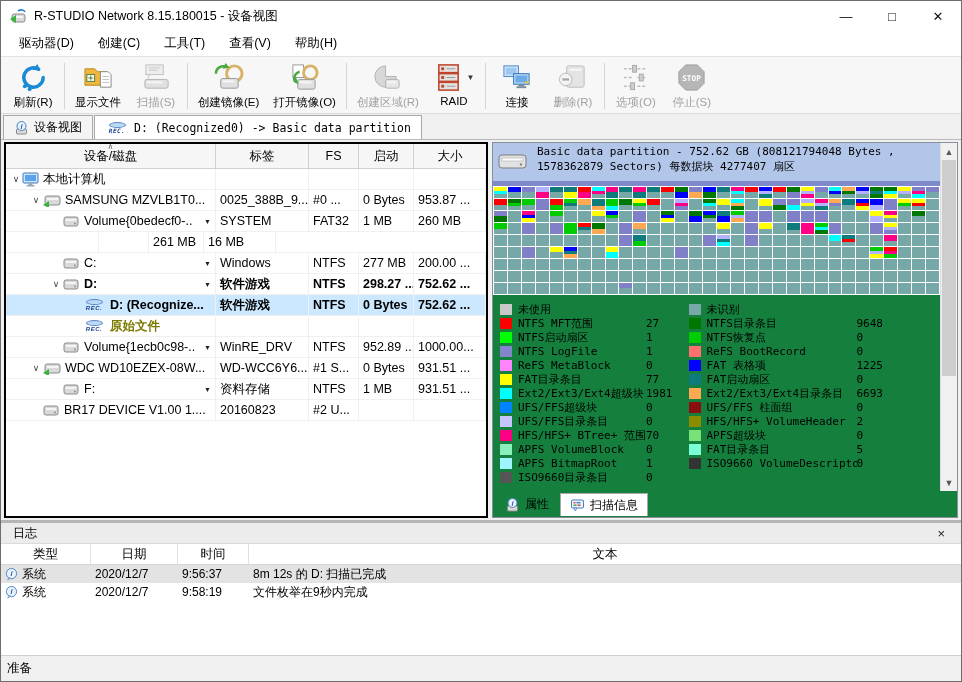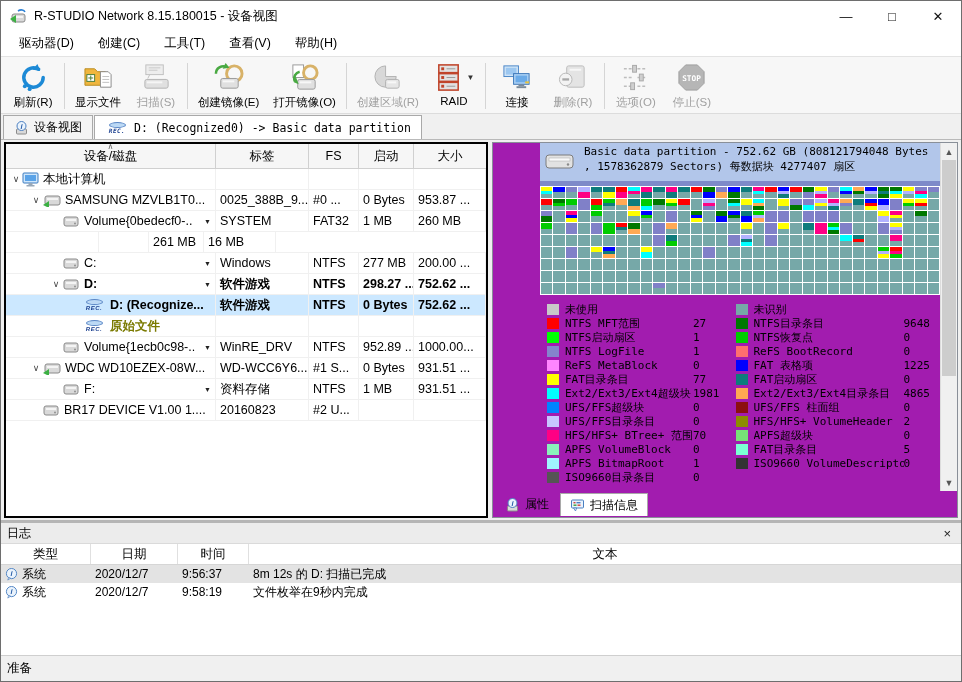--- a/index.html
+++ b/index.html
@@ -52,21 +52,21 @@
   .ticon { flex:none; margin-right:4px; display:flex; align-items:center; }
   .ticon svg { display:block; }
   .dd-arrow { margin-left:auto; margin-right:4px; font-size:7px; color:#222; }
   .bold { font-weight:bold; }
   .olive { color:#7a7a00; font-weight:bold; }
   .rec-icon { display:inline-flex; flex-direction:column; align-items:center; width:24px; flex:none; line-height:1; }
   .rec-disk { width:17px; height:6px; background:#bcd9f5; border:1px solid #5b87c5; border-radius:50%; }
   .rec-txt { font-size:6px; color:#1a3f8f; font-weight:bold; letter-spacing:.5px; }
 
   
-  .scan-panel { flex:1; background:#a21caf; border:1px solid #898f98; position:relative; overflow:hidden;padding-left:47px; }
+  .scan-panel { flex:1; background:#15803d; border:1px solid #898f98; position:relative; overflow:hidden; }
   .scan-head { margin-right:17px; min-height:38px; background:#b2c6ea; display:flex; gap:8px; padding:2px 4px; font-family:"DejaVu Sans Mono",monospace; font-size:11px; line-height:1.35; align-items:flex-start; }
   .scan-head svg { width:32px; height:22px; margin-top:5px; flex:none; }
   .map-topbar { margin-right:17px; height:5px; background:#7e8ac9; }
   .blockmap { margin-right:17px; background:#fff; display:grid; grid-template-columns:repeat(32,1fr); gap:1px; padding:1px 1px; }
   .bcell { height:11px; }
   .legend { display:flex; padding:7px 4px 0 7px; gap:16px; margin-right:17px; }
   .lcol { display:flex; flex-direction:column; }
   .lrow { display:flex; align-items:center; height:14px; font-family:"DejaVu Sans Mono",monospace; font-size:11px; white-space:nowrap; }
   .swatch { width:12px; height:11px; flex:none; margin-right:6px; }
   .llabel { overflow:hidden; }
@@ -80,21 +80,21 @@
   .sthumb { background:#cdcdcd; flex:none; height:62%; margin:0 1px; }
 
   
   .scan-tabs { position:absolute; left:3px; bottom:1px; display:flex; gap:2px; }
   .stab { height:23px; display:flex; align-items:center; gap:5px; padding:0 9px; font-size:12px; }
   .stab.active { background:#fff; border:1px solid #a9a9a9; border-bottom:none; }
   .stab svg { width:15px; height:14px; }
 
   
   .log-panel { height:135px; border-top:3px solid #b5b5b5; background:#fff; display:flex; flex-direction:column; }
-  .log-title { height:21px; background:#ececec; display:flex; align-items:center; padding:0 6px; font-size:12px; border-bottom:1px solid #dadada; }
+  .log-title { height:21px; background:#ececec; display:flex; align-items:center; padding:0 12px; font-size:12px; border-bottom:1px solid #dadada; }
   .log-close { margin-left:auto; font-size:13px; color:#222; padding:0 4px; }
   .log-head { height:21px; display:flex; border-bottom:1px solid #d6d6d6; background:#fff; }
   .lh { display:flex; align-items:center; justify-content:center; font-size:12.5px; border-right:1px solid #e0e0e0; }
   .lw0{width:90px}.lw1{width:87px}.lw2{width:71px}.lw3{flex:1; border-right:none;}
   .lrow-log { display:flex; height:18px; align-items:center; }
   .lrow-log.alt { background:#e3e3e3; }
   .lc { font-size:12px; padding-left:4px; display:flex; align-items:center; overflow:hidden; white-space:nowrap; }
   .lc svg { width:13px; height:13px; margin-right:4px; flex:none; }
 
   
@@ -919,21 +919,21 @@
               <span class="lcount">1225</span>
             </div>
             <div class="lrow">
               <span class="swatch" style="background: rgb(14, 124, 124);"></span>
               <span class="llabel">FAT启动扇区</span>
               <span class="lcount">0</span>
             </div>
             <div class="lrow">
               <span class="swatch" style="background: rgb(255, 169, 83);"></span>
               <span class="llabel">Ext2/Ext3/Ext4目录条目</span>
-              <span class="lcount">4865</span>
+              <span class="lcount">6693</span>
             </div>
             <div class="lrow">
               <span class="swatch" style="background: rgb(140, 15, 15);"></span>
               <span class="llabel">UFS/FFS 柱面组</span>
               <span class="lcount">0</span>
             </div>
             <div class="lrow">
               <span class="swatch" style="background: rgb(140, 140, 0);"></span>
               <span class="llabel">HFS/HFS+ VolumeHeader</span>
               <span class="lcount">2</span>

